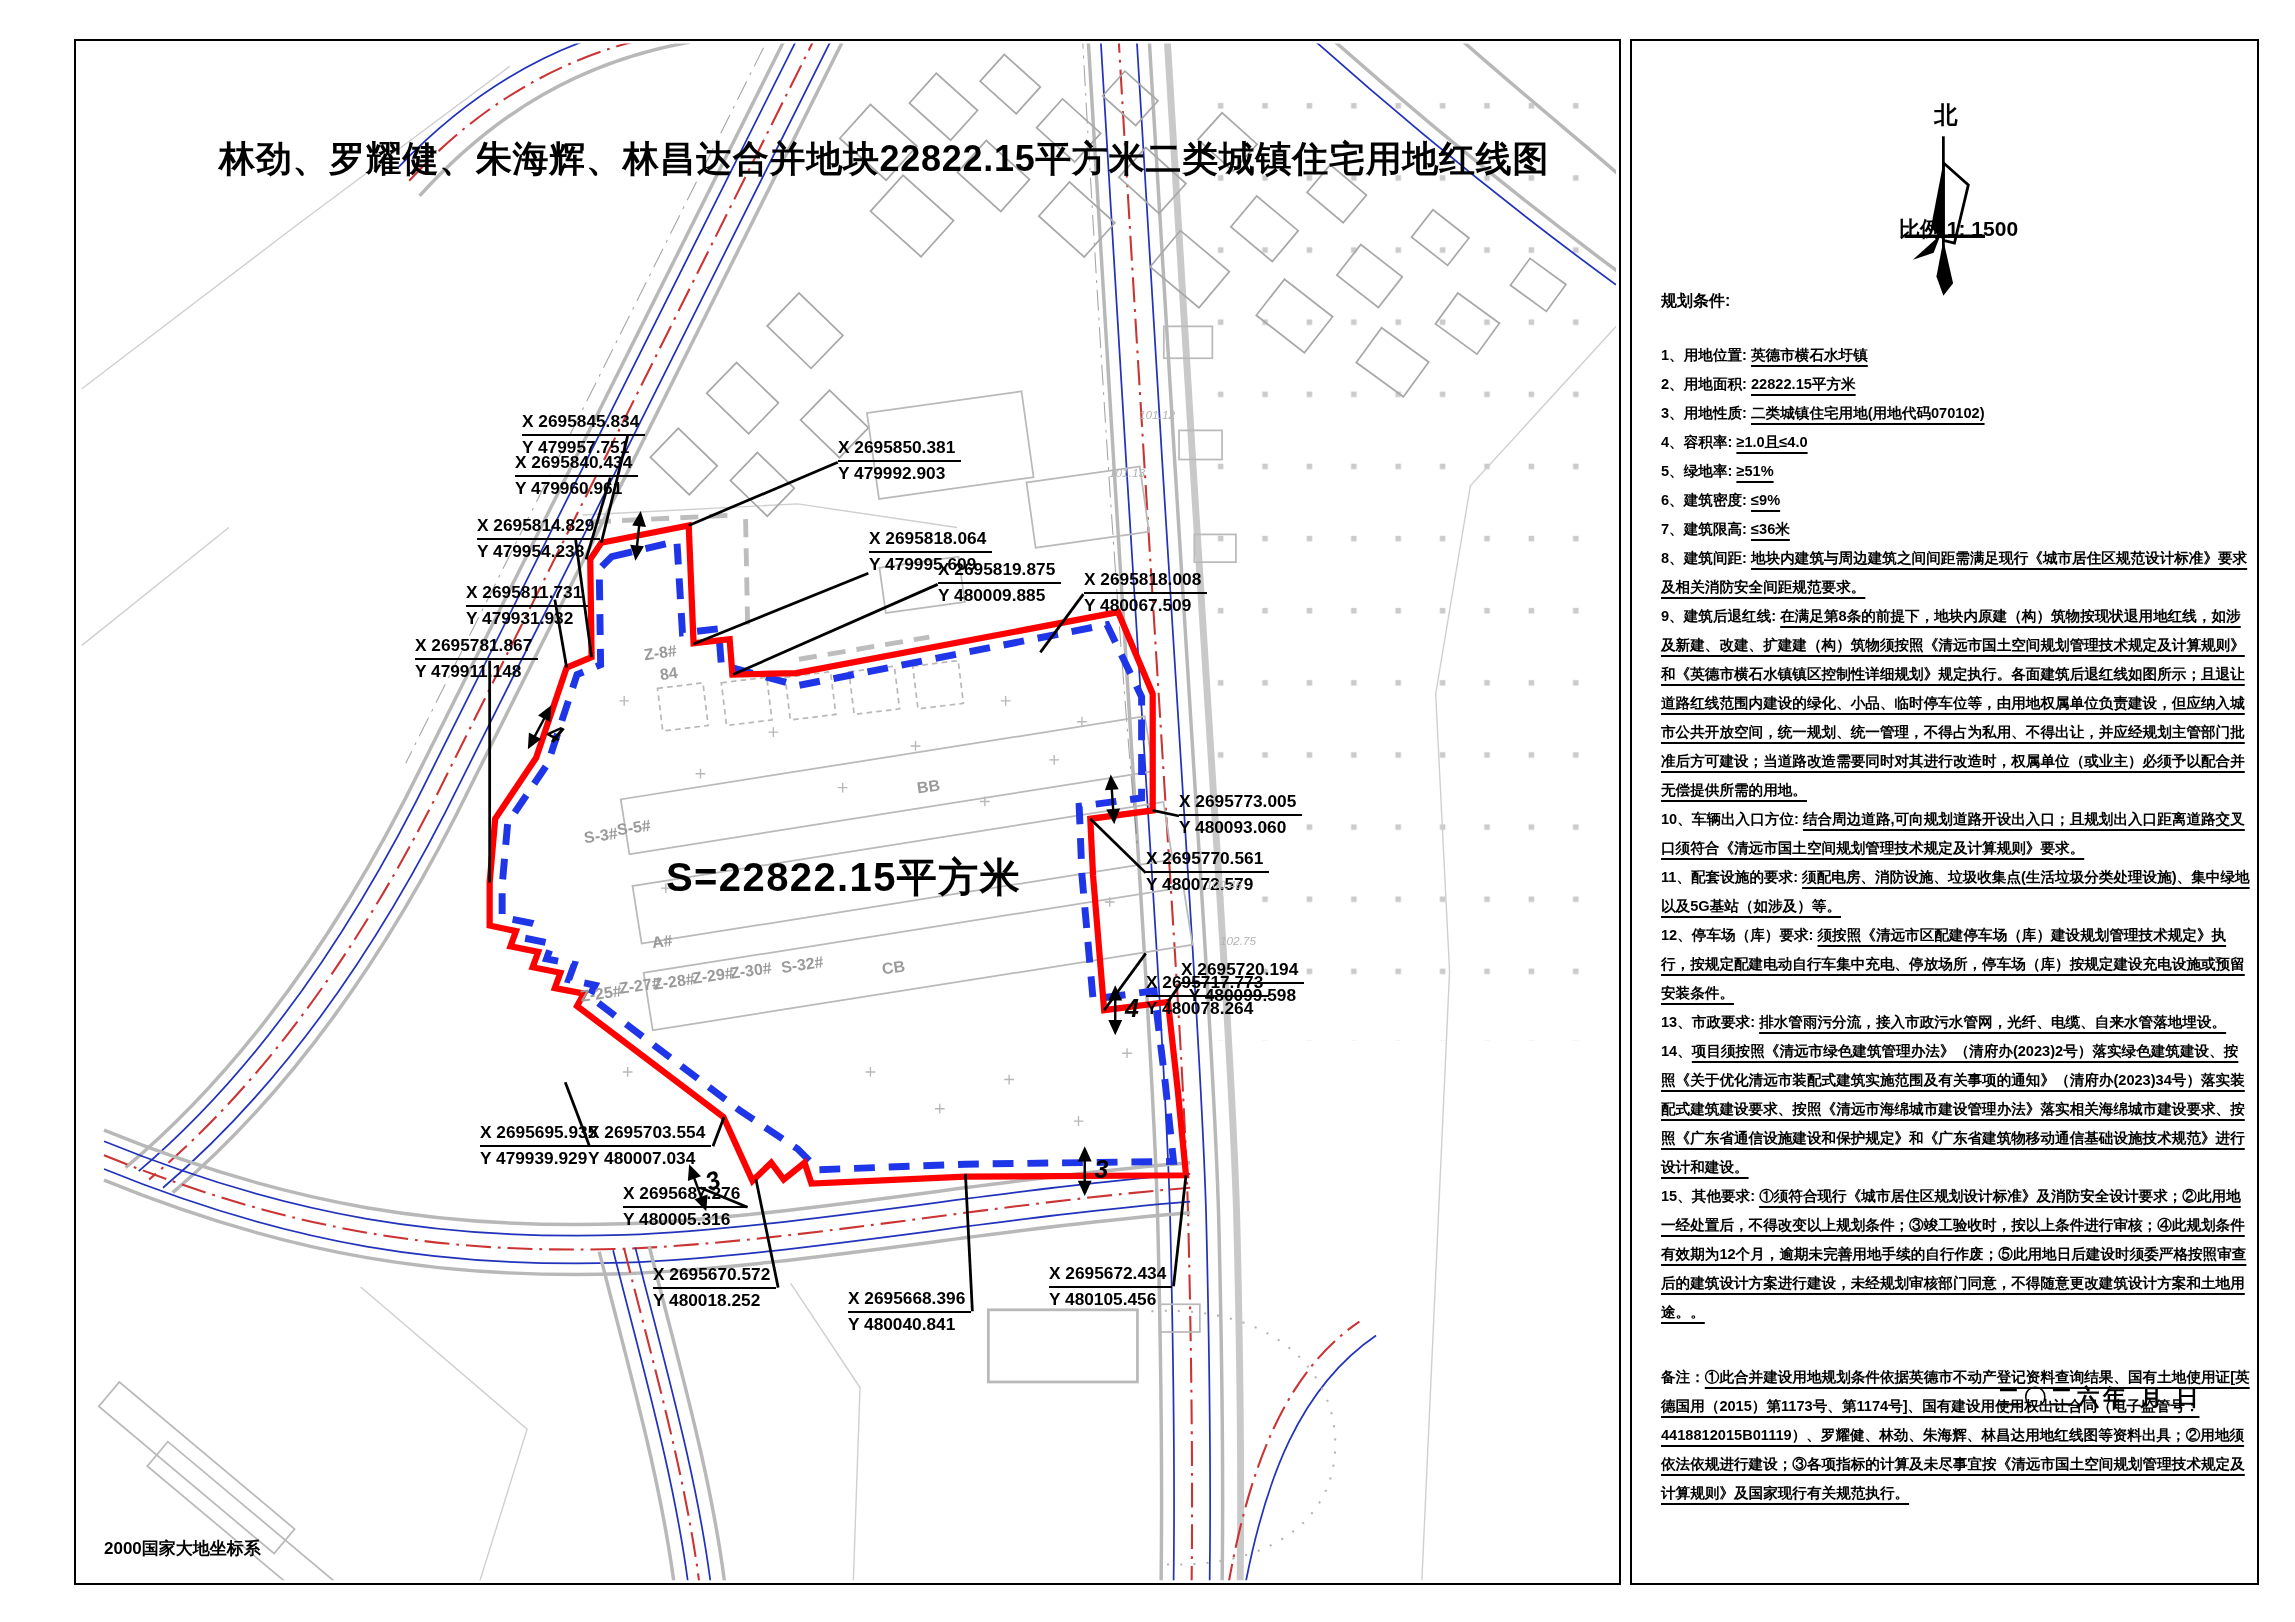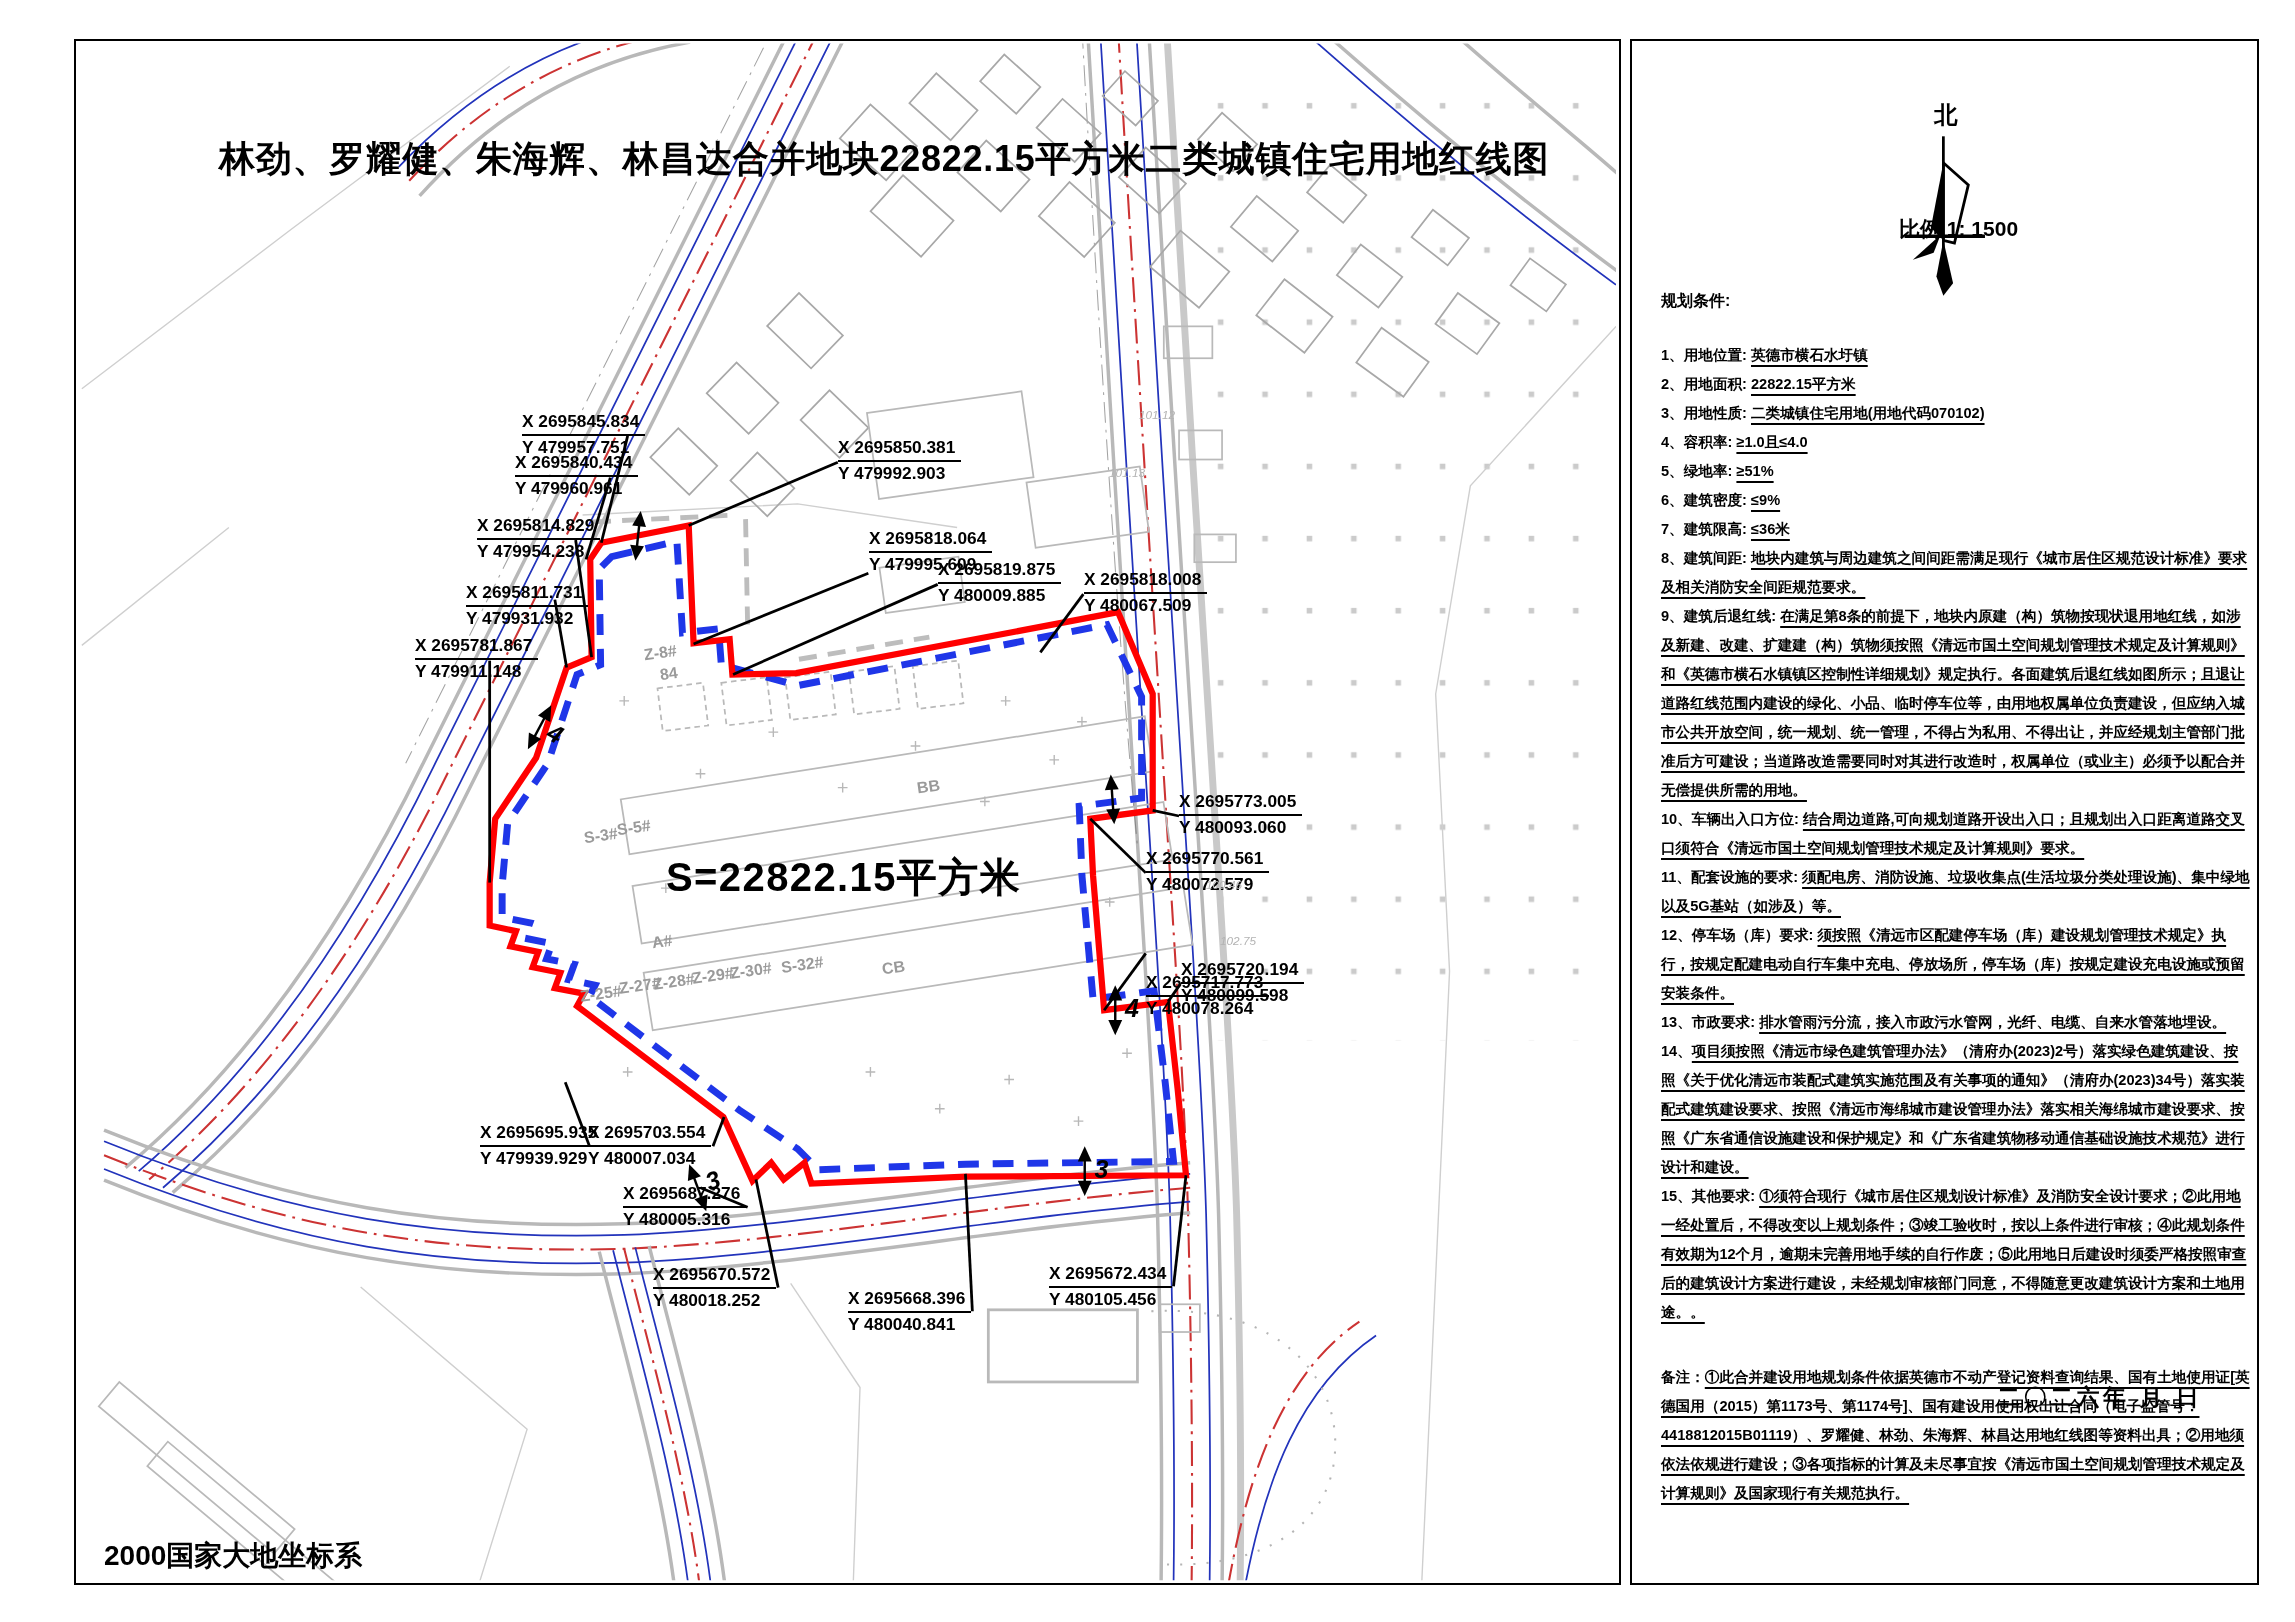--- a/index.html
+++ b/index.html
@@ -6,21 +6,21 @@
   .sheet{position:relative;width:2295px;height:1623px;background:#ffffff;
          font-family:"Liberation Sans",sans-serif;color:#000;overflow:hidden;}
   .panel{position:absolute;border:2.8px solid #000;box-sizing:border-box;background:transparent;}
   #map-panel{left:74px;top:39px;width:1547px;height:1546px;}
   #info-panel{left:1630px;top:39px;width:629px;height:1546px;}
   #linework{position:absolute;left:0;top:0;}
   .map-title{position:absolute;left:219px;top:135px;font-size:36px;font-weight:bold;
              letter-spacing:0.7px;white-space:nowrap;z-index:5;}
   .area-label{position:absolute;left:666px;top:850px;font-size:40px;font-weight:600;
               letter-spacing:1.4px;white-space:nowrap;z-index:5;}
-  .datum{position:absolute;left:104px;top:1537px;font-size:28px;font-weight:bold;z-index:5;}
+  .datum{position:absolute;left:104px;top:1537px;font-size:17px;font-weight:bold;z-index:5;}
   #labels{position:absolute;left:0;top:0;width:2295px;height:1623px;pointer-events:none;z-index:6;}
   .coord{position:absolute;font-size:17.3px;font-weight:bold;line-height:21.5px;white-space:nowrap;}
   .coord .cx{border-bottom:2.1px solid #000;padding:0 5.5px 1.4px 0;}
   .coord .cy{padding-top:1.4px;}
   .parcel-label{position:absolute;color:#9a9a9a;font-size:16px;font-weight:bold;
                 transform:rotate(-8deg);white-space:nowrap;}
   .elev{position:absolute;color:#b3b3b3;font-size:11.8px;font-style:italic;white-space:nowrap;}
   .north-label{position:absolute;left:1934px;top:99px;font-size:23.6px;font-weight:bold;}
   .scale-label{position:absolute;left:1899px;top:215px;font-size:21px;font-weight:bold;white-space:nowrap;}
   .info-inner{position:absolute;left:1661px;top:291px;width:590px;}
@@ -291,21 +291,21 @@
         <div class="cy">Y  480093.060</div>
       </div>
       <div class="coord" style="left: 1146px; top: 848px;">
         <div class="cx">X  2695770.561</div>
         <div class="cy">Y  480072.579</div>
       </div>
       <div class="coord" style="left: 1146px; top: 928px; margin-top: 44px;">
         <div class="cx">X  2695717.773</div>
         <div class="cy">Y  480078.264</div>
       </div>
-      <div class="coord" style="left: 1181px; top: 959px;">
+      <div class="coord" style="left: 1181px; top: 959px; text-align: center;">
         <div class="cx">X  2695720.194</div>
         <div class="cy">Y  480099.598</div>
       </div>
       <div class="coord" style="left: 480px; top: 1122px;">
         <div class="cx">X  2695695.935</div>
         <div class="cy">Y  479939.929</div>
       </div>
       <div class="coord" style="left: 588px; top: 1122px;">
         <div class="cx">X  2695703.554</div>
         <div class="cy">Y  480007.034</div>

